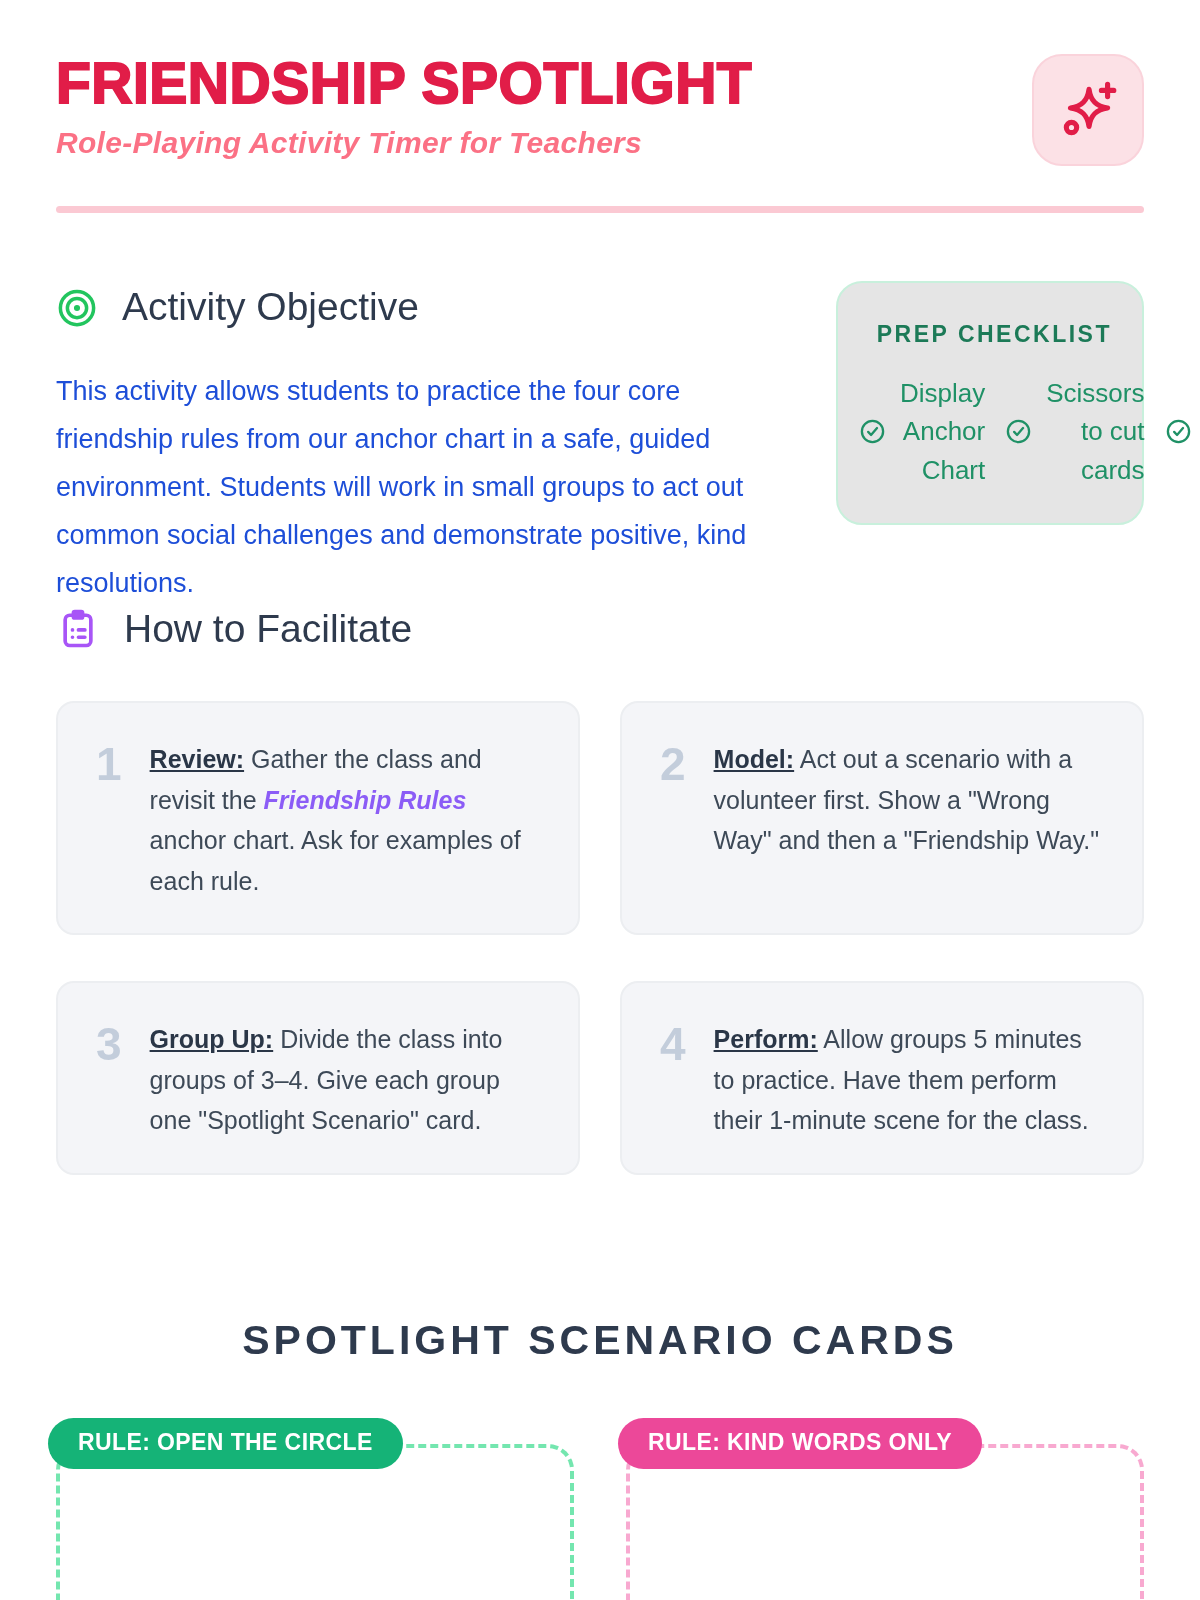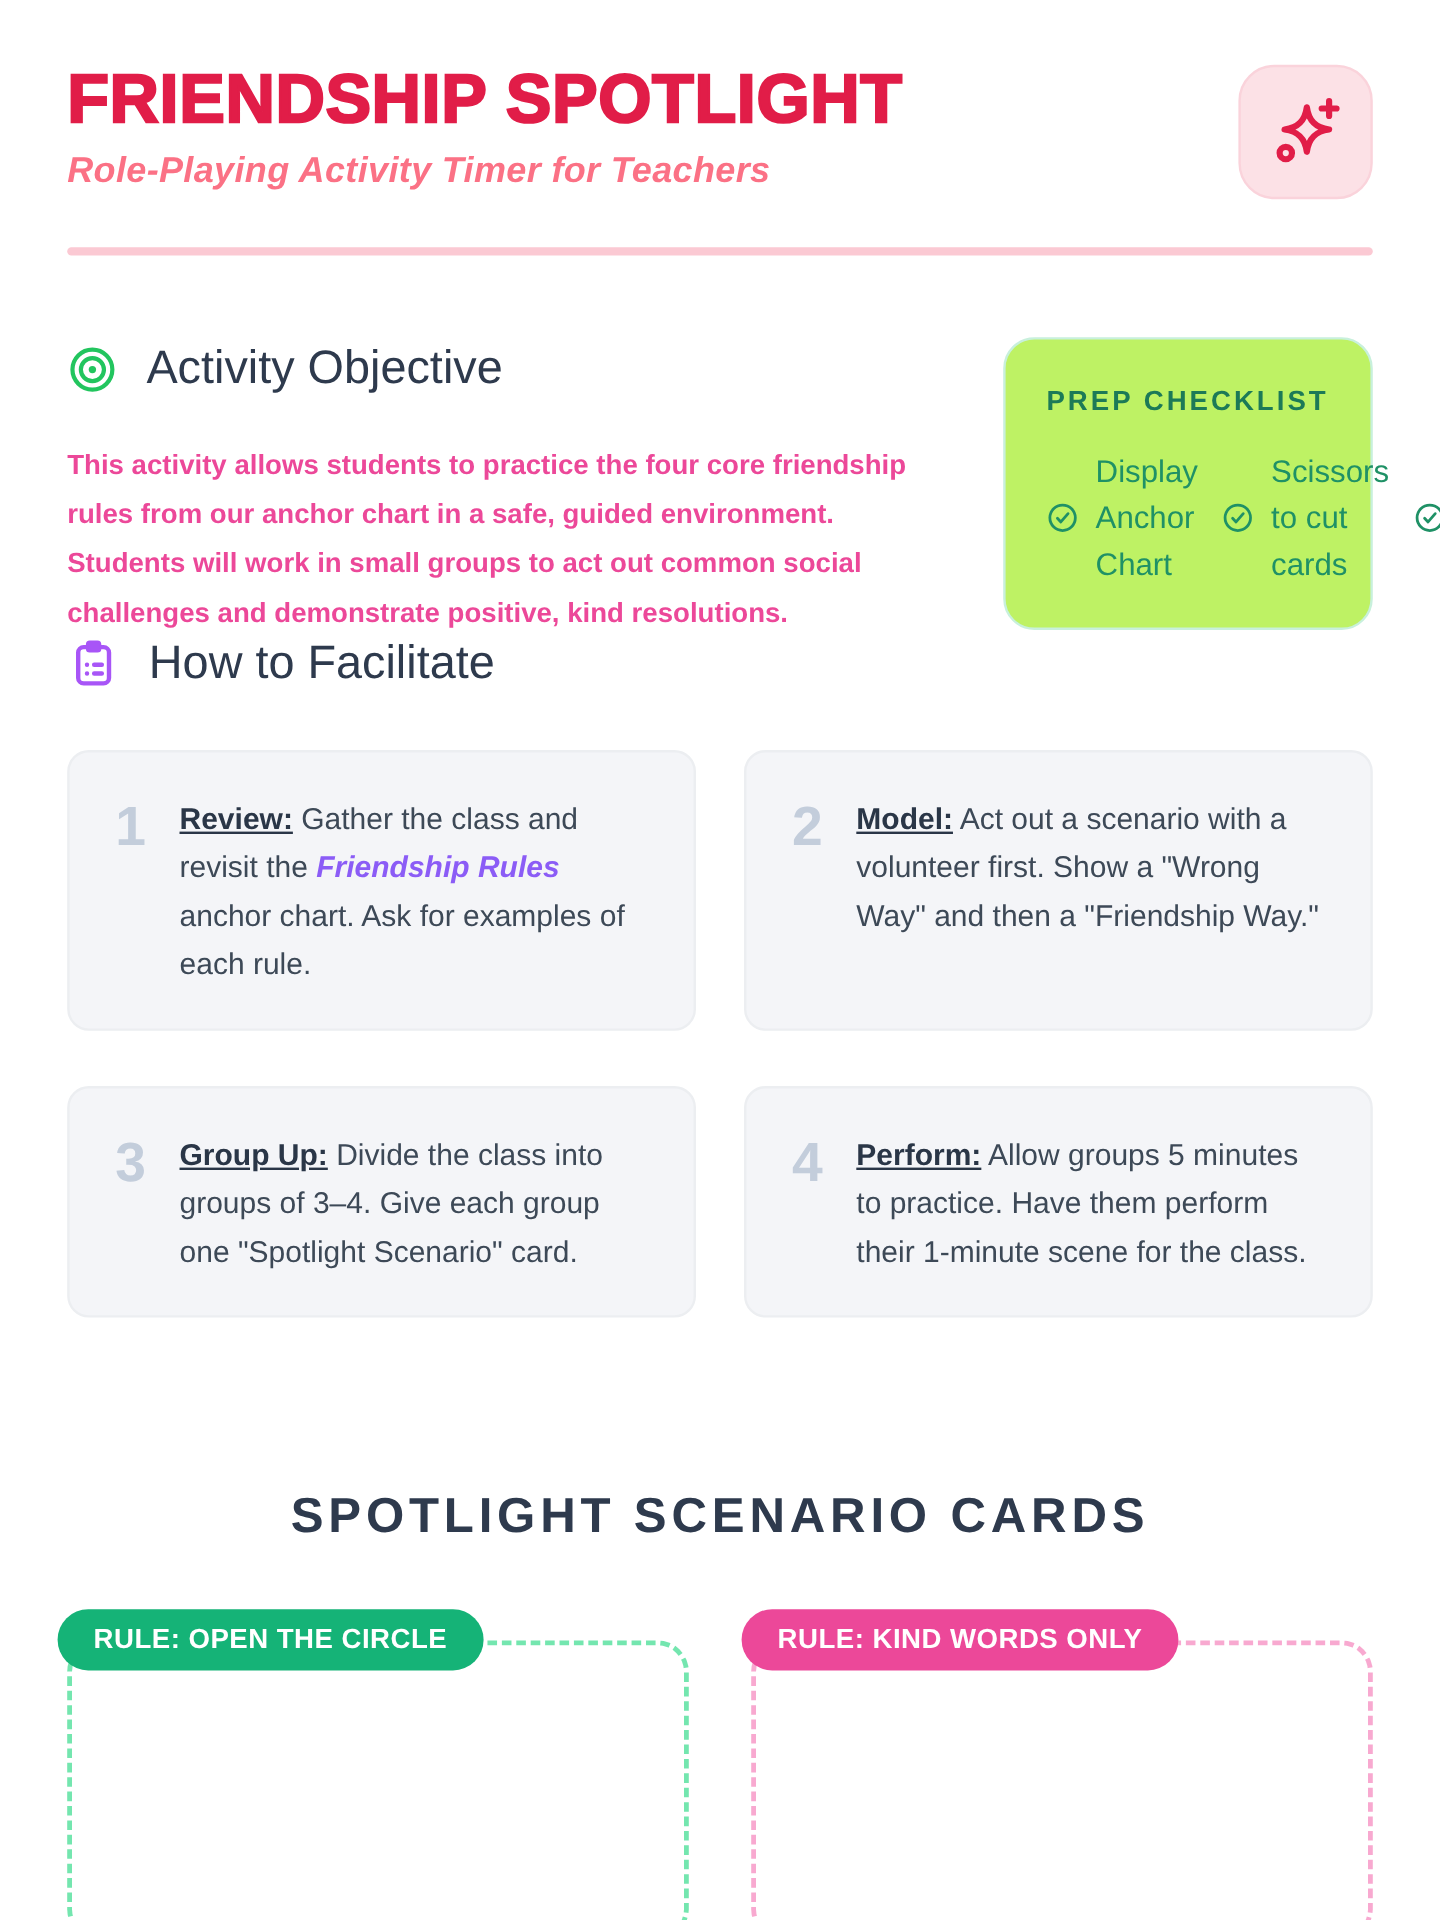--- a/index.html
+++ b/index.html
@@ -29,30 +29,30 @@
   .divider { margin-top: 40px; height: 7px; background: #fbc9d3; border-radius: 4px; }
 
   
   .section-heading { display: flex; align-items: flex-end; gap: 24px; font-size: 39px; font-weight: normal; color: #2e3a4d; }
   .section-heading .h-icon { display: inline-flex; flex-shrink: 0; }
 
   
   .objective-row { display: flex; gap: 52px; margin-top: 72px; align-items: flex-start; }
   .objective-main { flex: 1; min-width: 0; }
   .objective-body {
-    margin-top: 38px; font-size: 23px; line-height: 1.78; color: #ec4899;
+    margin-top: 38px; font-size: 27px; line-height: 1.78; color: #1d4ed8;
     max-width: 720px;
-    font-weight: bold;
   }
 
   
   .prep-card {
     width: 308px; flex-shrink: 0; margin-top: -4px;
-    background: #bef264; border: 2px solid #c8f0dc; border-radius: 26px;
-    padding: 38px 30px 34px 34px;
+    background: #e5e5e5; border: 2px solid #c8f0dc; border-radius: 26px;
+    padding: 38px 30px 34px 21px;
+    text-align: right;
   }
   .prep-title { font-size: 23px; font-weight: bold; letter-spacing: 2.5px; color: #1c7a57; }
   .prep-list { margin-top: 26px; display: flex; gap: 20px; }
   .prep-item { display: flex; align-items: center; gap: 14px; }
   .prep-item .c-icon { flex-shrink: 0; display: inline-flex; }
   .prep-item-label { font-size: 26px; color: #1f9166; line-height: 1.48; }
 
   
   .facilitate-section { }
   .steps-grid {

